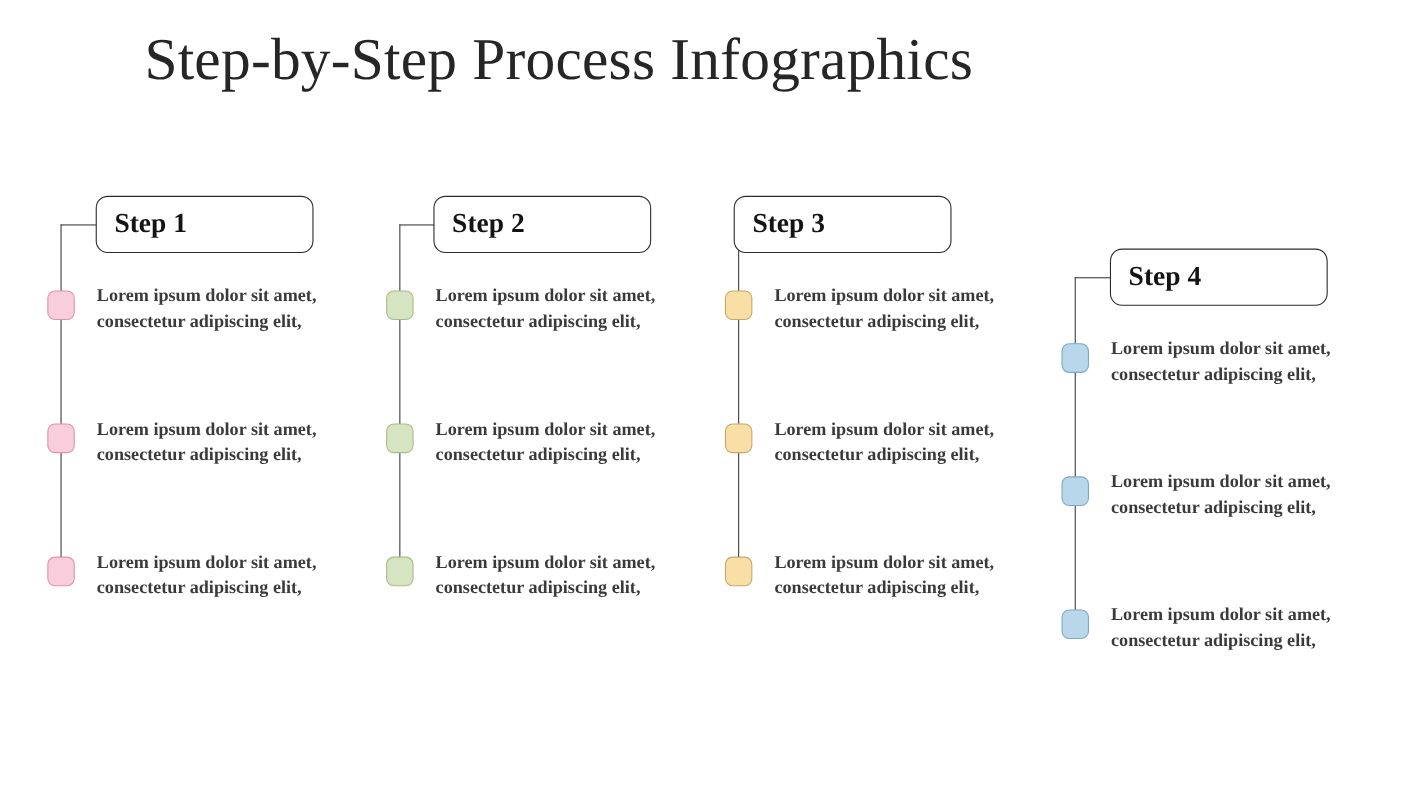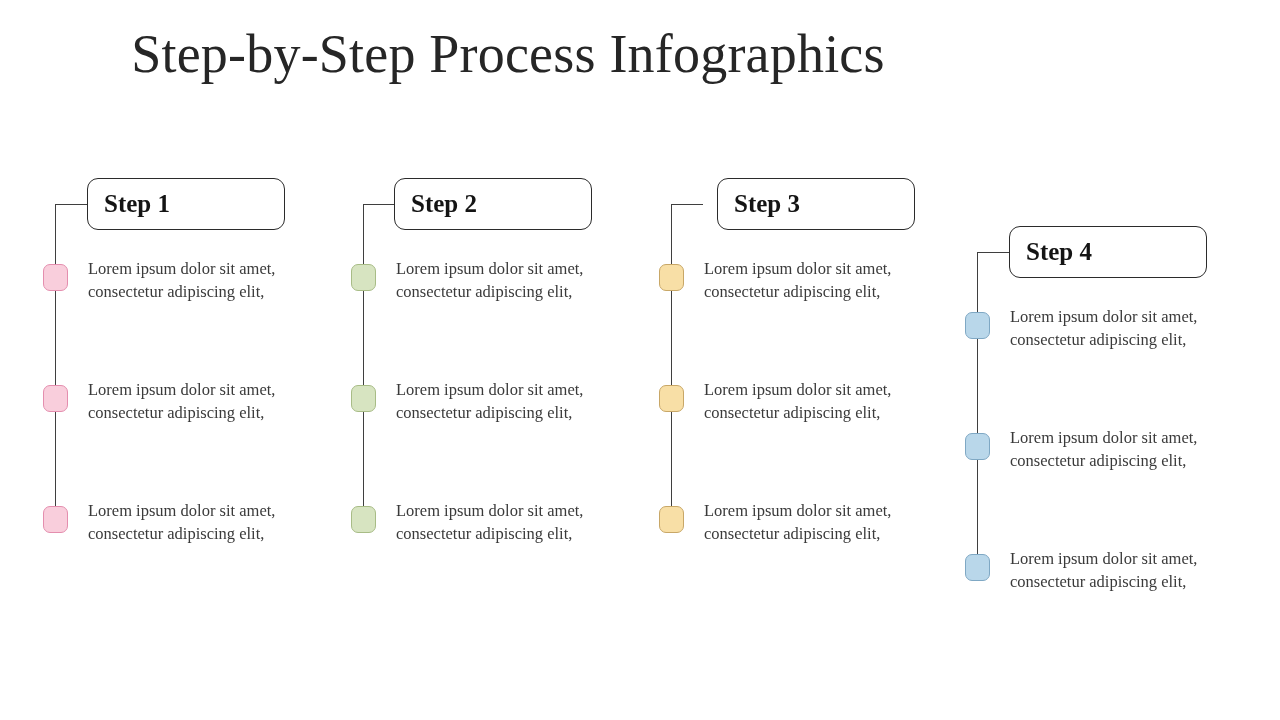--- a/index.html
+++ b/index.html
@@ -93,20 +93,21 @@
     z-index: 2;
   }
   .bullet-text {
     position: absolute;
     width: 240px;
     font-family: "Liberation Serif", serif;
     font-size: 16.5px;
     line-height: 23px;
     color: #3a3a3a;
     z-index: 2;
+    font-weight: bold;
   }
   .bullet-text span {
     display: block;
     white-space: nowrap;
   }
 </style>
 </head>
 <body>
 
 <div id="slide">
@@ -164,21 +165,21 @@
     <div class="bullet-text" style="left:396px; top:499px;">
       <span>Lorem ipsum dolor sit amet,</span>
       <span>consectetur adipiscing elit,</span>
     </div>
   </div>
 
   <div class="column" style="left:0px;">
     <div class="connector-h" style="left:671px; top:204px; width:32px;"></div>
     <div class="connector-v" style="left:671px; top:204px; height:315px;"></div>
 
-    <div class="step-box" style="left:717px; top:178px;">
+    <div class="step-box" style="left:667px; top:178px;">
       <div class="step-label">Step 3</div>
     </div>
 
     <div class="bullet-marker" style="left:659px; top:264px; background:#F8DFA6; border-color:#C8A767;"></div>
     <div class="bullet-text" style="left:704px; top:257px;">
       <span>Lorem ipsum dolor sit amet,</span>
       <span>consectetur adipiscing elit,</span>
     </div>
 
     <div class="bullet-marker" style="left:659px; top:385px; background:#F8DFA6; border-color:#C8A767;"></div>

